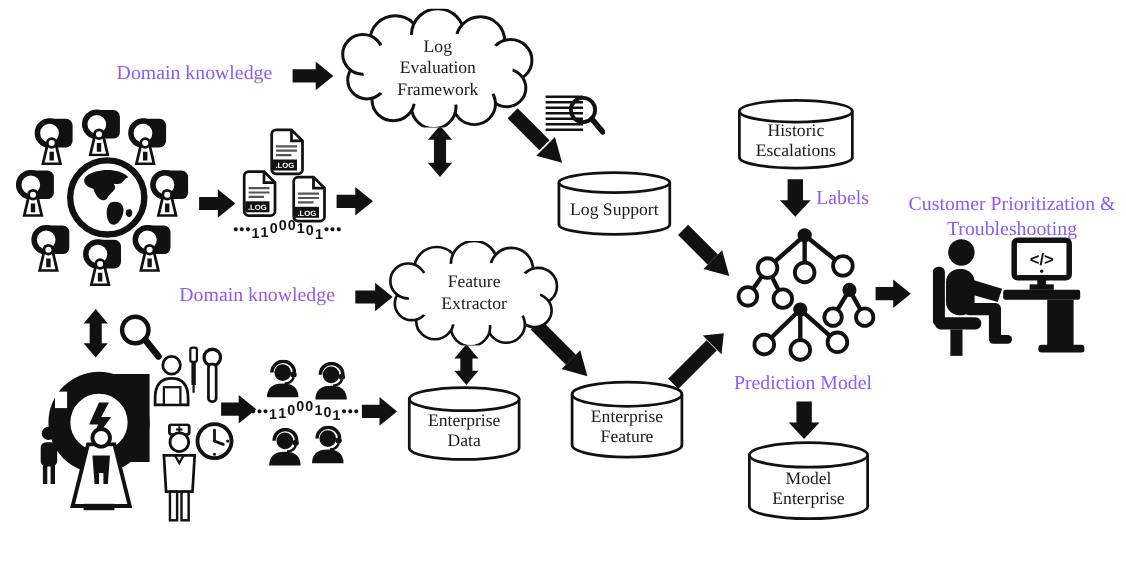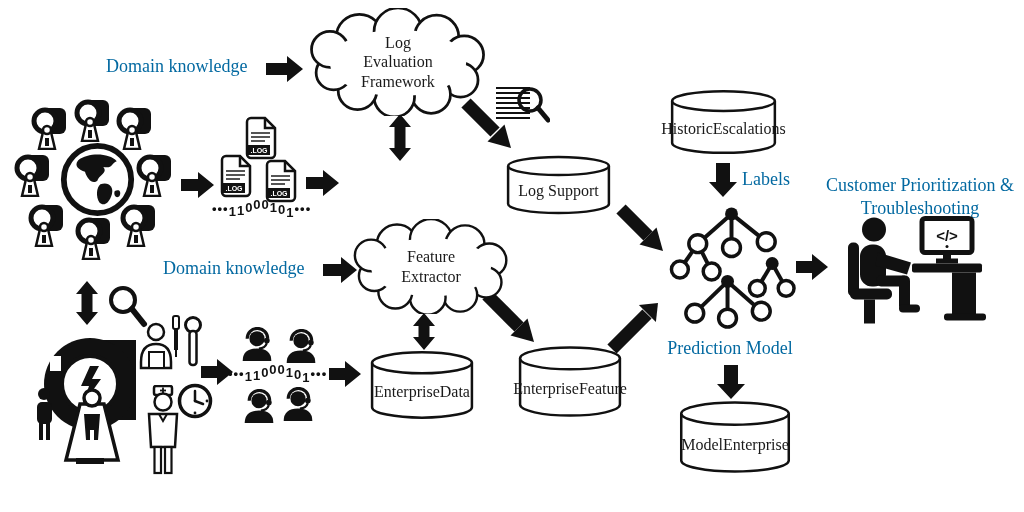--- a/index.html
+++ b/index.html
@@ -1,24 +1,24 @@
 <!DOCTYPE html>
 <html><head>
 <meta charset="utf-8">
 <style>
   *{margin:0;padding:0;box-sizing:border-box}
   html,body{width:1024px;height:512px;background:#fff}
   body{font-family:"Liberation Serif","DejaVu Serif",serif;color:#1a1a1a}
   .stage{position:relative;width:1024px;height:512px;background:#fff;overflow:hidden}
   .abs{position:absolute}
-  .txt{position:absolute;white-space:nowrap;font-size:18px;color:#0369a1}
+  .txt{position:absolute;white-space:nowrap;font-size:18px;color:#8b5cf6}
   .center{text-align:center}
   .cyl{position:absolute}
   .cyl>svg{position:absolute;inset:0;width:100%;height:100%}
-  .cyl .lbl{position:absolute;left:0;right:0;top:26%;bottom:5%;display:flex;flex-direction:row;
+  .cyl .lbl{position:absolute;left:0;right:0;top:26%;bottom:5%;display:flex;flex-direction:column;
             align-items:center;justify-content:center;font-size:16px;line-height:1.12}
   .cloud{position:absolute}
   .cloud>svg{position:absolute;inset:0;width:100%;height:100%}
   .cloud .lbl{position:absolute;inset:0;display:flex;flex-direction:column;align-items:center;
               justify-content:center;font-size:16px;line-height:1.22}
   .binary{position:absolute;font-family:"Liberation Sans","DejaVu Sans",sans-serif;
           font-weight:700;font-size:13px;letter-spacing:1px;white-space:nowrap;color:#111}
   .icon{position:absolute}
   .icon>svg{display:block;width:100%;height:100%}
   .small-note{font-size:18px;line-height:1.3}

